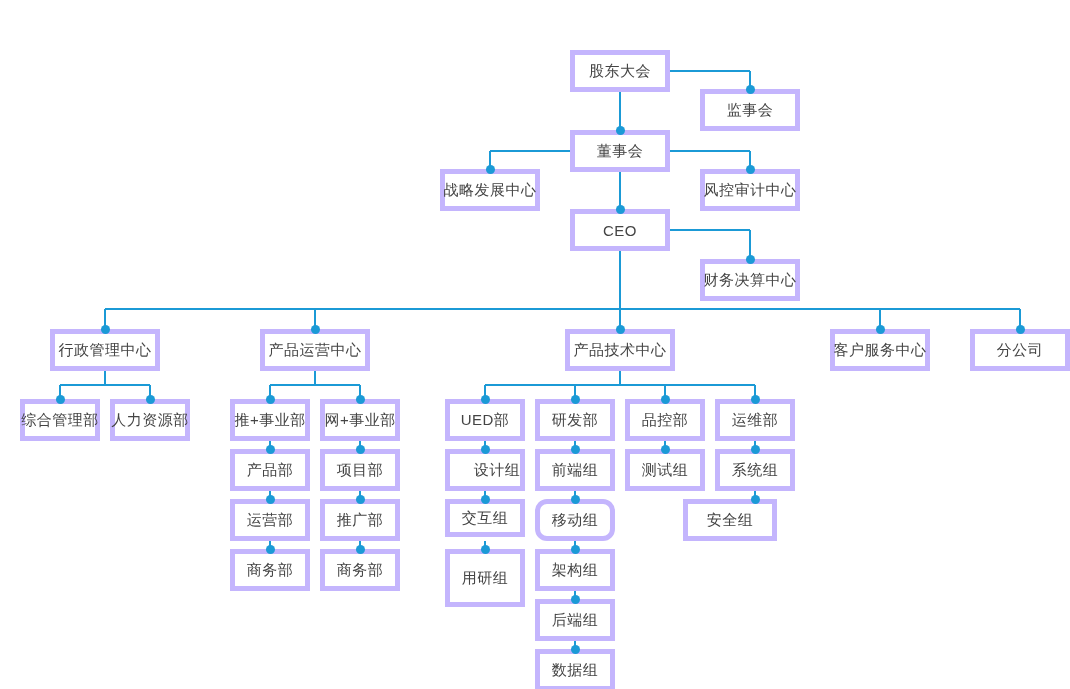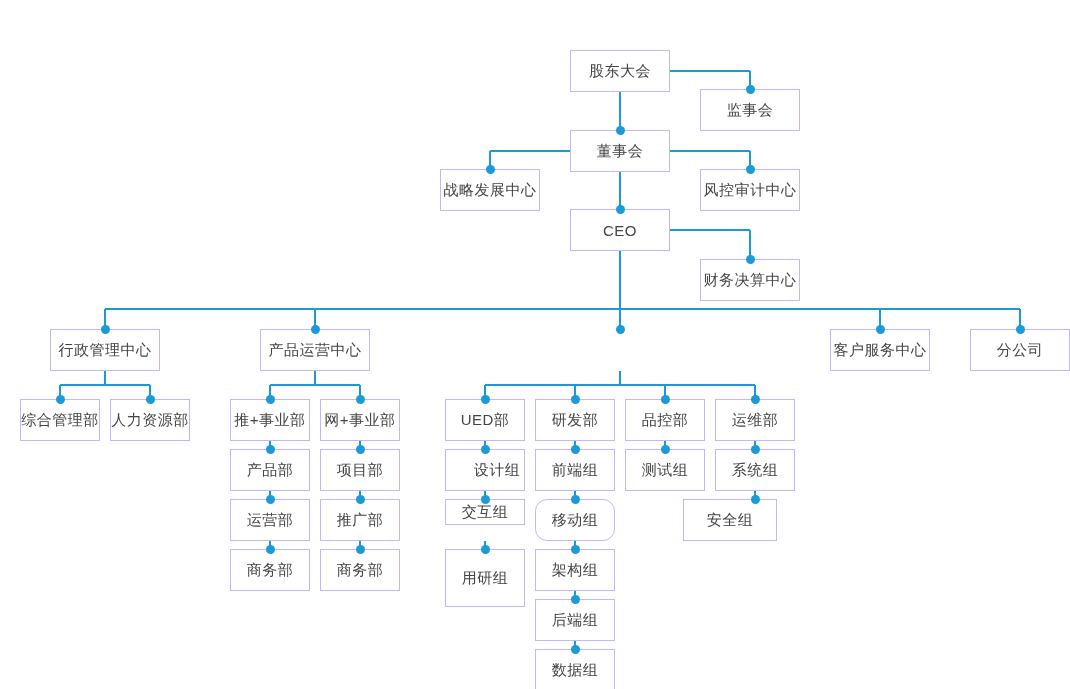--- a/index.html
+++ b/index.html
@@ -9,21 +9,21 @@
     background:#ffffff;
     font-family:"Liberation Sans","DejaVu Sans",sans-serif;
     overflow:hidden;
   }
   #chart{position:relative;width:1070px;height:689px;}
 
   
   .node{
     position:absolute;
     box-sizing:border-box;
-    border:1px solid #c4b5fd;
+    border:5px solid #c4b5fd;
     background:#ffffff;
     color:#444444;
     font-size:15px;
     display:flex;
     align-items:center;
     justify-content:center;
     letter-spacing:.5px;
     white-space:nowrap;
     z-index:3;
   }
@@ -135,35 +135,36 @@
     <div class="dot" style="left: 750.5px; top: 494.5px;"></div>
     <div class="node" style="left: 570px; top: 50px; width: 100px; height: 42px;">股东大会</div>
     <div class="node" style="left: 700px; top: 89px; width: 100px; height: 42px;">监事会</div>
     <div class="node" style="left: 570px; top: 130px; width: 100px; height: 42px;">董事会</div>
     <div class="node" style="left: 440px; top: 169px; width: 100px; height: 42px;">战略发展中心</div>
     <div class="node" style="left: 700px; top: 169px; width: 100px; height: 42px;">风控审计中心</div>
     <div class="node" style="left: 570px; top: 209px; width: 100px; height: 42px;">CEO</div>
     <div class="node" style="left: 700px; top: 259px; width: 100px; height: 42px;">财务决算中心</div>
     <div class="node" style="left: 50px; top: 329px; width: 110px; height: 42px;">行政管理中心</div>
     <div class="node" style="left: 260px; top: 329px; width: 110px; height: 42px;">产品运营中心</div>
+    <div class="node" style="left: 565px; top: 329px; width: 110px; height: 42px;">产品技术中心</div>
     <div class="node" style="left: 830px; top: 329px; width: 100px; height: 42px;">客户服务中心</div>
     <div class="node" style="left: 970px; top: 329px; width: 100px; height: 42px;">分公司</div>
     <div class="node" style="left: 20px; top: 399px; width: 80px; height: 42px;">综合管理部</div>
     <div class="node" style="left: 110px; top: 399px; width: 80px; height: 42px;">人力资源部</div>
     <div class="node" style="left: 230px; top: 399px; width: 80px; height: 42px;">推+事业部</div>
     <div class="node" style="left: 230px; top: 449px; width: 80px; height: 42px;">产品部</div>
     <div class="node" style="left: 230px; top: 499px; width: 80px; height: 42px;">运营部</div>
     <div class="node" style="left: 230px; top: 549px; width: 80px; height: 42px;">商务部</div>
     <div class="node" style="left: 320px; top: 399px; width: 80px; height: 42px;">网+事业部</div>
     <div class="node" style="left: 320px; top: 449px; width: 80px; height: 42px;">项目部</div>
     <div class="node" style="left: 320px; top: 499px; width: 80px; height: 42px;">推广部</div>
     <div class="node" style="left: 320px; top: 549px; width: 80px; height: 42px;">商务部</div>
     <div class="node" style="left: 445px; top: 399px; width: 80px; height: 42px;">UED部</div>
     <div class="node" style="left: 445px; top: 449px; width: 80px; height: 42px; padding-left: 24px;">设计组</div>
-    <div class="node" style="left: 445px; top: 499px; width: 80px; height: 26px;">交互组</div>
+    <div class="node" style="left: 445px; top: 499px; width: 80px; height: 38px;">交互组</div>
     <div class="node" style="left: 445px; top: 549px; width: 80px; height: 58px;">用研组</div>
     <div class="node" style="left: 535px; top: 399px; width: 80px; height: 42px;">研发部</div>
     <div class="node" style="left: 535px; top: 449px; width: 80px; height: 42px;">前端组</div>
     <div class="node" style="left: 535px; top: 499px; width: 80px; height: 42px; border-radius: 12px;">移动组</div>
     <div class="node" style="left: 535px; top: 549px; width: 80px; height: 42px;">架构组</div>
     <div class="node" style="left: 535px; top: 599px; width: 80px; height: 42px; text-align: right;">后端组</div>
     <div class="node" style="left: 535px; top: 649px; width: 80px; height: 42px;">数据组</div>
     <div class="node" style="left: 625px; top: 399px; width: 80px; height: 42px;">品控部</div>
     <div class="node" style="left: 625px; top: 449px; width: 80px; height: 42px;">测试组</div>
     <div class="node" style="left: 715px; top: 399px; width: 80px; height: 42px;">运维部</div>

